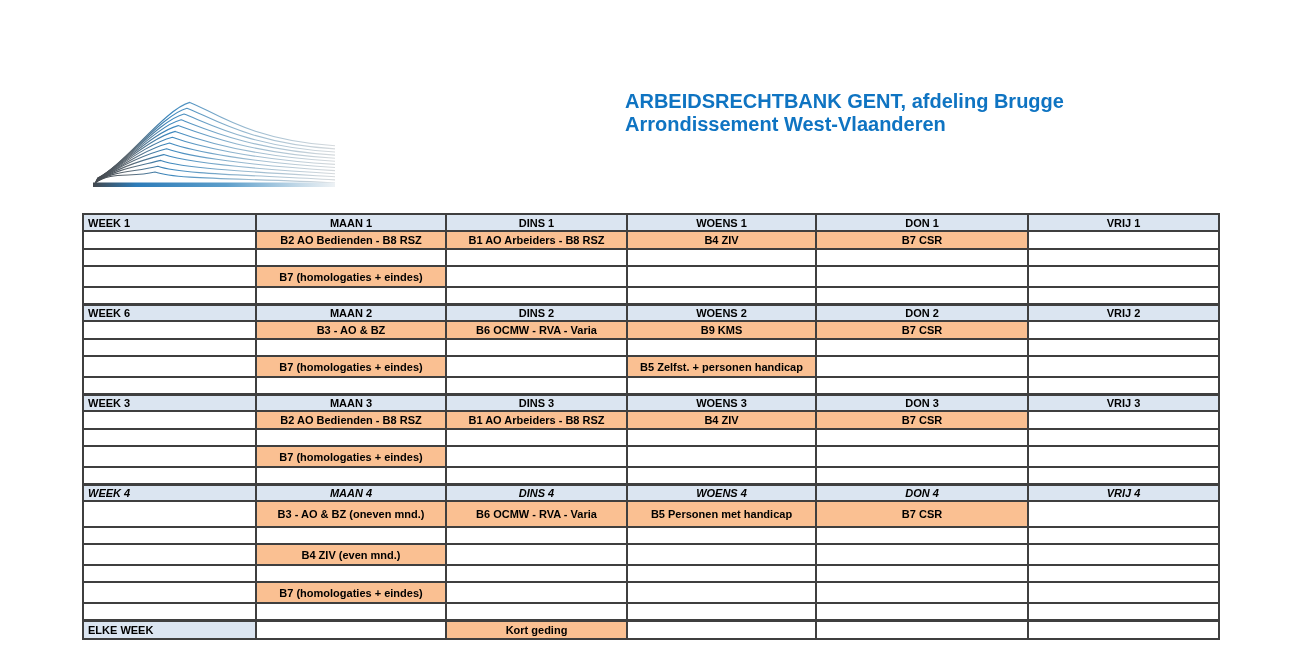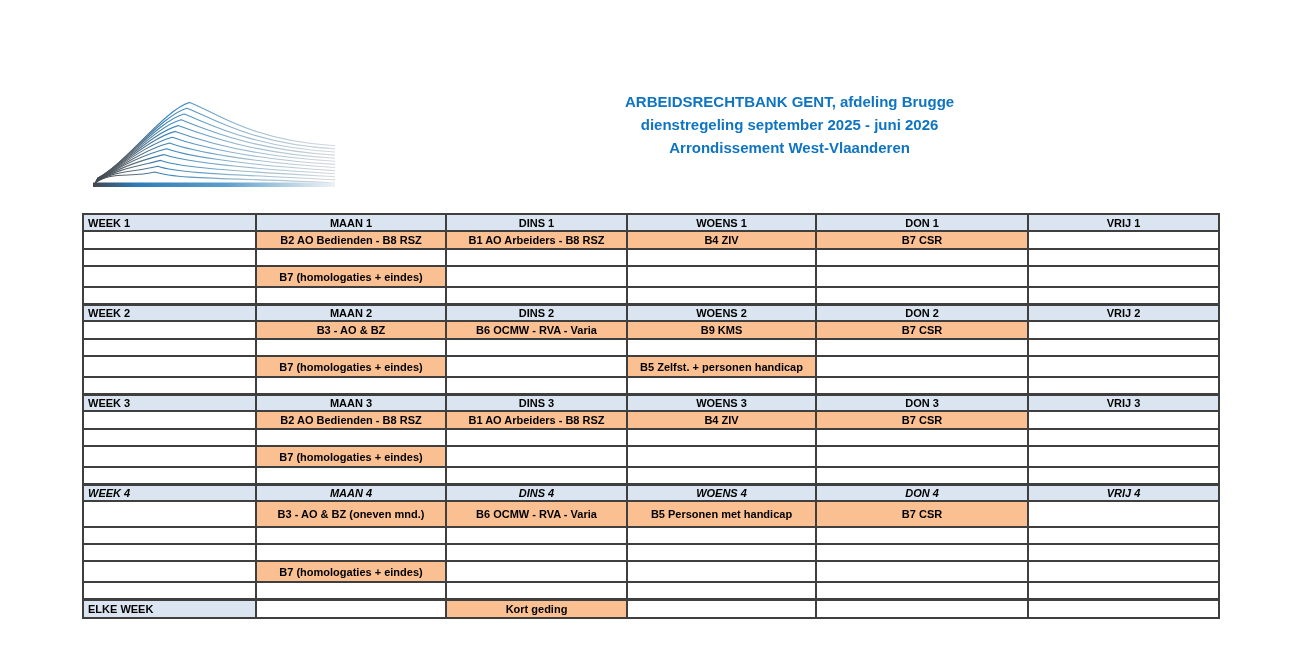--- a/index.html
+++ b/index.html
@@ -9,23 +9,22 @@
     position: relative; overflow: hidden;
     font-family: "Liberation Sans", sans-serif;
   }
   .page { position: absolute; inset: 0; background: #fff; }
 
   .logo { position: absolute; left: 85px; top: 92px; width: 252px; height: 95px; }
 
   .title-block {
     position: absolute; left: 625px; top: 90px;
     color: var(--title-color, #0f74c2);
-    font-size: 15px; font-weight: bold; line-height: 23px;
+    font-size: 20px; font-weight: bold; line-height: 23px;
     white-space: nowrap;
-    text-align: center;
   }
 
   .schedule-wrap { position: absolute; left: 82px; top: 213px; }
   table.schedule {
     border-collapse: collapse; table-layout: fixed;
     border: 2px solid var(--border-color, #3f3f3f);
   }
   table.schedule td {
     border: 2px solid var(--border-color, #3f3f3f);
     font-family: "Liberation Sans", sans-serif;
@@ -77,21 +76,20 @@
           <path d="M 12 87 C 36 75, 75 28, 99 22 C 121 30, 165 55, 250 60" fill="none" stroke="url(#curveGrad)" stroke-width="1.1"></path>
           <path d="M 12.2 86.6 C 37 74.6, 77.9 22.200000000000003, 101.9 16.200000000000003 C 123.9 24.200000000000003, 165 51.9, 250 56.9" fill="none" stroke="url(#curveGrad)" stroke-width="1.1"></path>
           <path d="M 12.4 86.2 C 38 74.2, 80.8 16.400000000000006, 104.8 10.400000000000006 C 126.8 18.400000000000006, 165 48.8, 250 53.8" fill="none" stroke="url(#curveGrad)" stroke-width="1.1"></path>
         </g>
       <rect x="8" y="90.5" width="242" height="4.5" fill="url(#barGrad)"></rect>
     </svg>
   </div>
 
   <div class="title-block">
     <div>ARBEIDSRECHTBANK GENT, afdeling Brugge</div>
-    <div>dienstregeling september 2025 - juni 2026</div>
     <div>Arrondissement West-Vlaanderen</div>
   </div>
 
   <div class="schedule-wrap">
     <table class="schedule" id="schedule">
       <colgroup id="schedule-cols">
           <col style="width: 173px;">
           <col style="width: 190px;">
           <col style="width: 181px;">
           <col style="width: 189px;">
@@ -133,21 +131,21 @@
           </tr>
           <tr style="height: 17px;">
             <td></td>
             <td></td>
             <td></td>
             <td></td>
             <td></td>
             <td></td>
           </tr>
           <tr class="hdr block-start" style="height: 17px;">
-            <td>WEEK 2</td>
+            <td>WEEK 6</td>
             <td>MAAN 2</td>
             <td>DINS 2</td>
             <td>WOENS 2</td>
             <td>DON 2</td>
             <td>VRIJ 2</td>
           </tr>
           <tr style="height: 18px; padding-left: 8px;">
             <td></td>
             <td class="orange">B3 - AO &amp; BZ</td>
             <td class="orange">B6 OCMW - RVA - Varia</td>
@@ -236,20 +234,28 @@
             <td></td>
           </tr>
           <tr style="height: 17px;">
             <td></td>
             <td></td>
             <td></td>
             <td></td>
             <td></td>
             <td></td>
           </tr>
+          <tr style="height: 21px;">
+            <td></td>
+            <td class="orange">B4  ZIV (even mnd.)</td>
+            <td></td>
+            <td></td>
+            <td></td>
+            <td></td>
+          </tr>
           <tr style="height: 17px;">
             <td></td>
             <td></td>
             <td></td>
             <td></td>
             <td></td>
             <td></td>
           </tr>
           <tr style="height: 21px;">
             <td></td>

